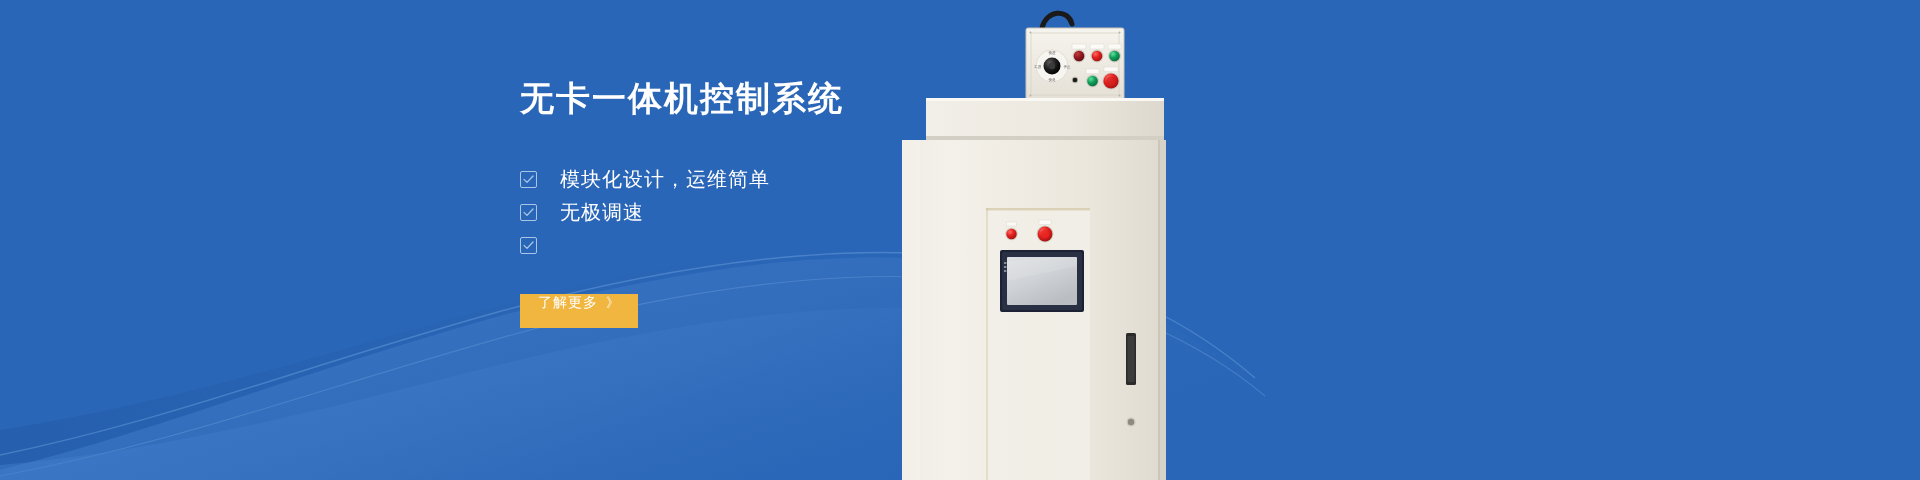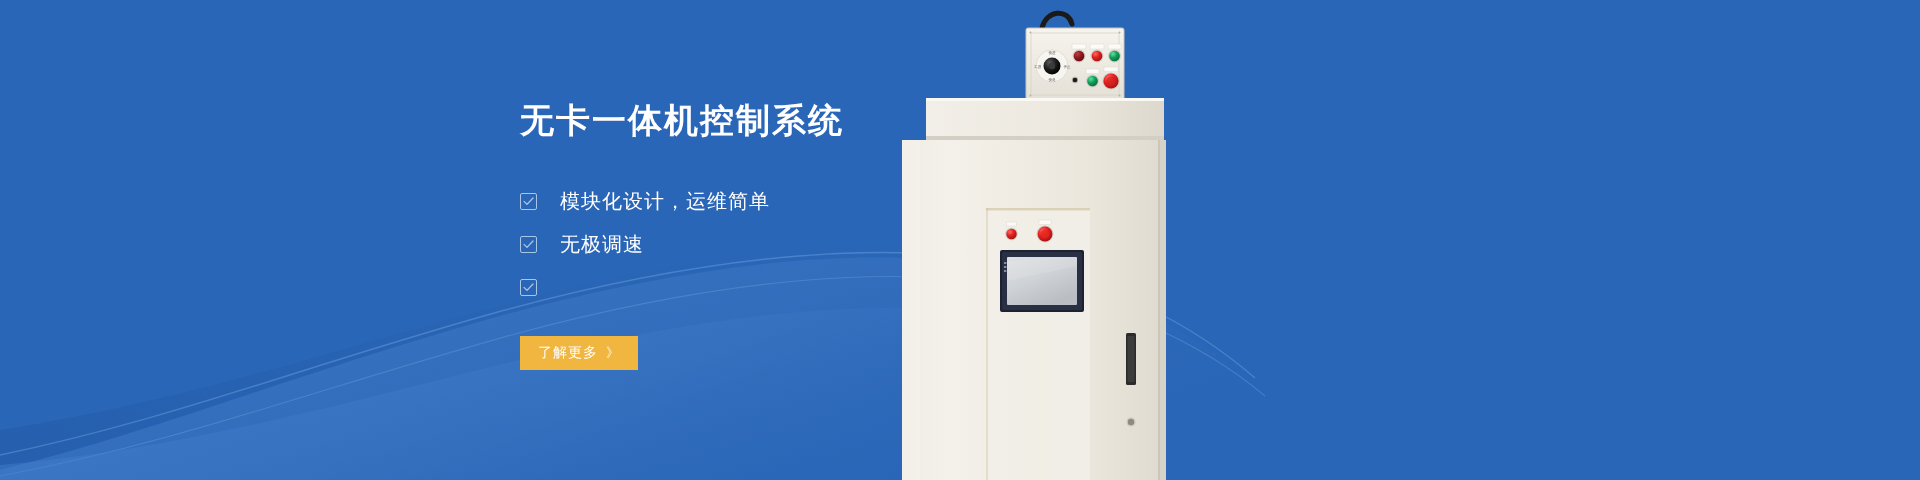--- a/index.html
+++ b/index.html
@@ -12,46 +12,46 @@
     position:relative; width:1920px; height:480px;
     background:#2a66b7; overflow:hidden;
   }
 
   
   .waves { position:absolute; inset:0; pointer-events:none; }
   .waves svg { display:block; width:1920px; height:480px; }
 
   
   .content {
-    position:absolute; left:520px; top:100px;
+    position:absolute; left:520px; top:78px;
     width:620px; z-index:6;
   }
   .hero-title {
     font-size:34px; font-weight:bold; color:#ffffff;
     letter-spacing:2px; line-height:1.2; white-space:nowrap;
   }
   .feature-list { margin-top:44px; }
   .feature-item {
     display:flex; align-items:center;
     height:33px; margin-bottom:0;
   }
-  .feature-item + .feature-item { margin-top:10px; }
+  .feature-item + .feature-item { }
   .check-box {
     flex:0 0 auto; width:17px; height:17px;
     border:1px solid #a9c6e6; border-radius:2px;
     display:flex; align-items:center; justify-content:center;
     margin-right:23px;
   }
   .check-box svg { display:block; }
   .feature-text {
     font-size:20px; color:#ffffff; letter-spacing:1px;
     white-space:nowrap; font-weight:500;
   }
   .cta-button {
-    display:inline-flex; align-items:center; justify-content:center;
+    display:inline-flex; justify-content:center;
     margin-top:32px; width:118px; height:34px;
     background:#f0b63f; color:#ffffff;
     font-size:14px; letter-spacing:1px;
     border:none; cursor:pointer;
   }
   .cta-chevron { margin-left:8px; font-size:13px; opacity:.9; }
 
   
   .machine {
     position:absolute; left:900px; top:0;

